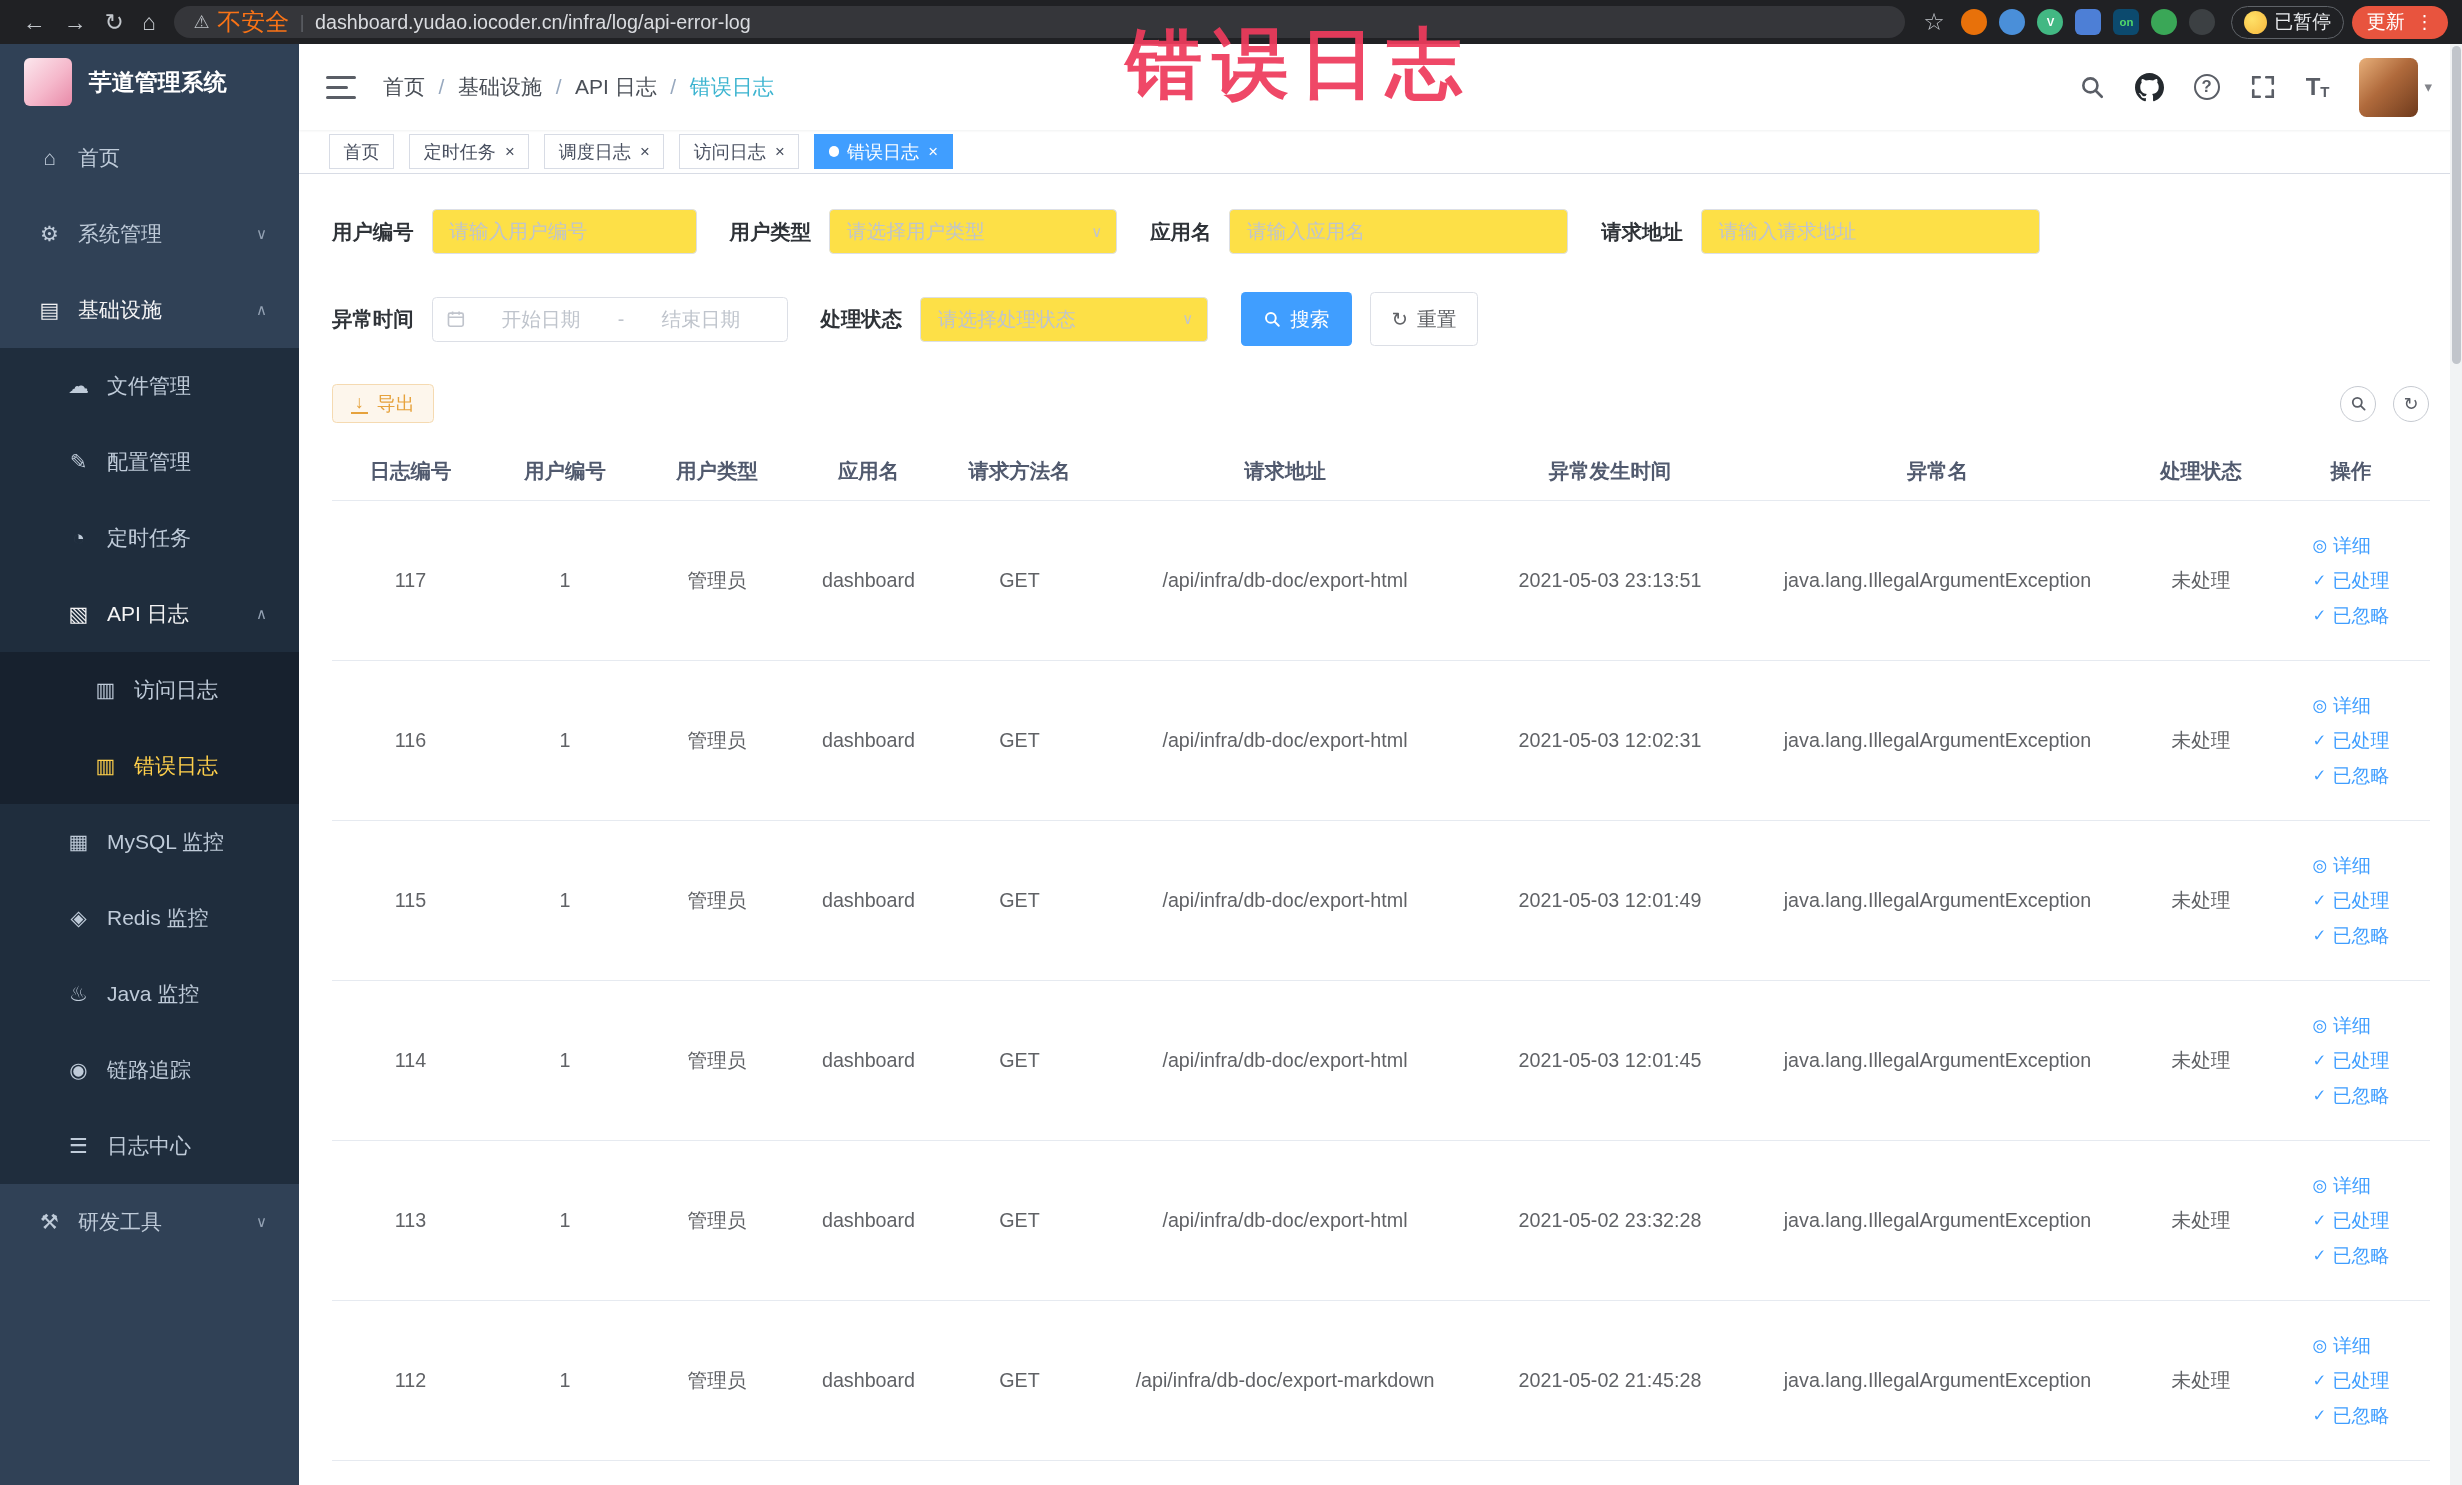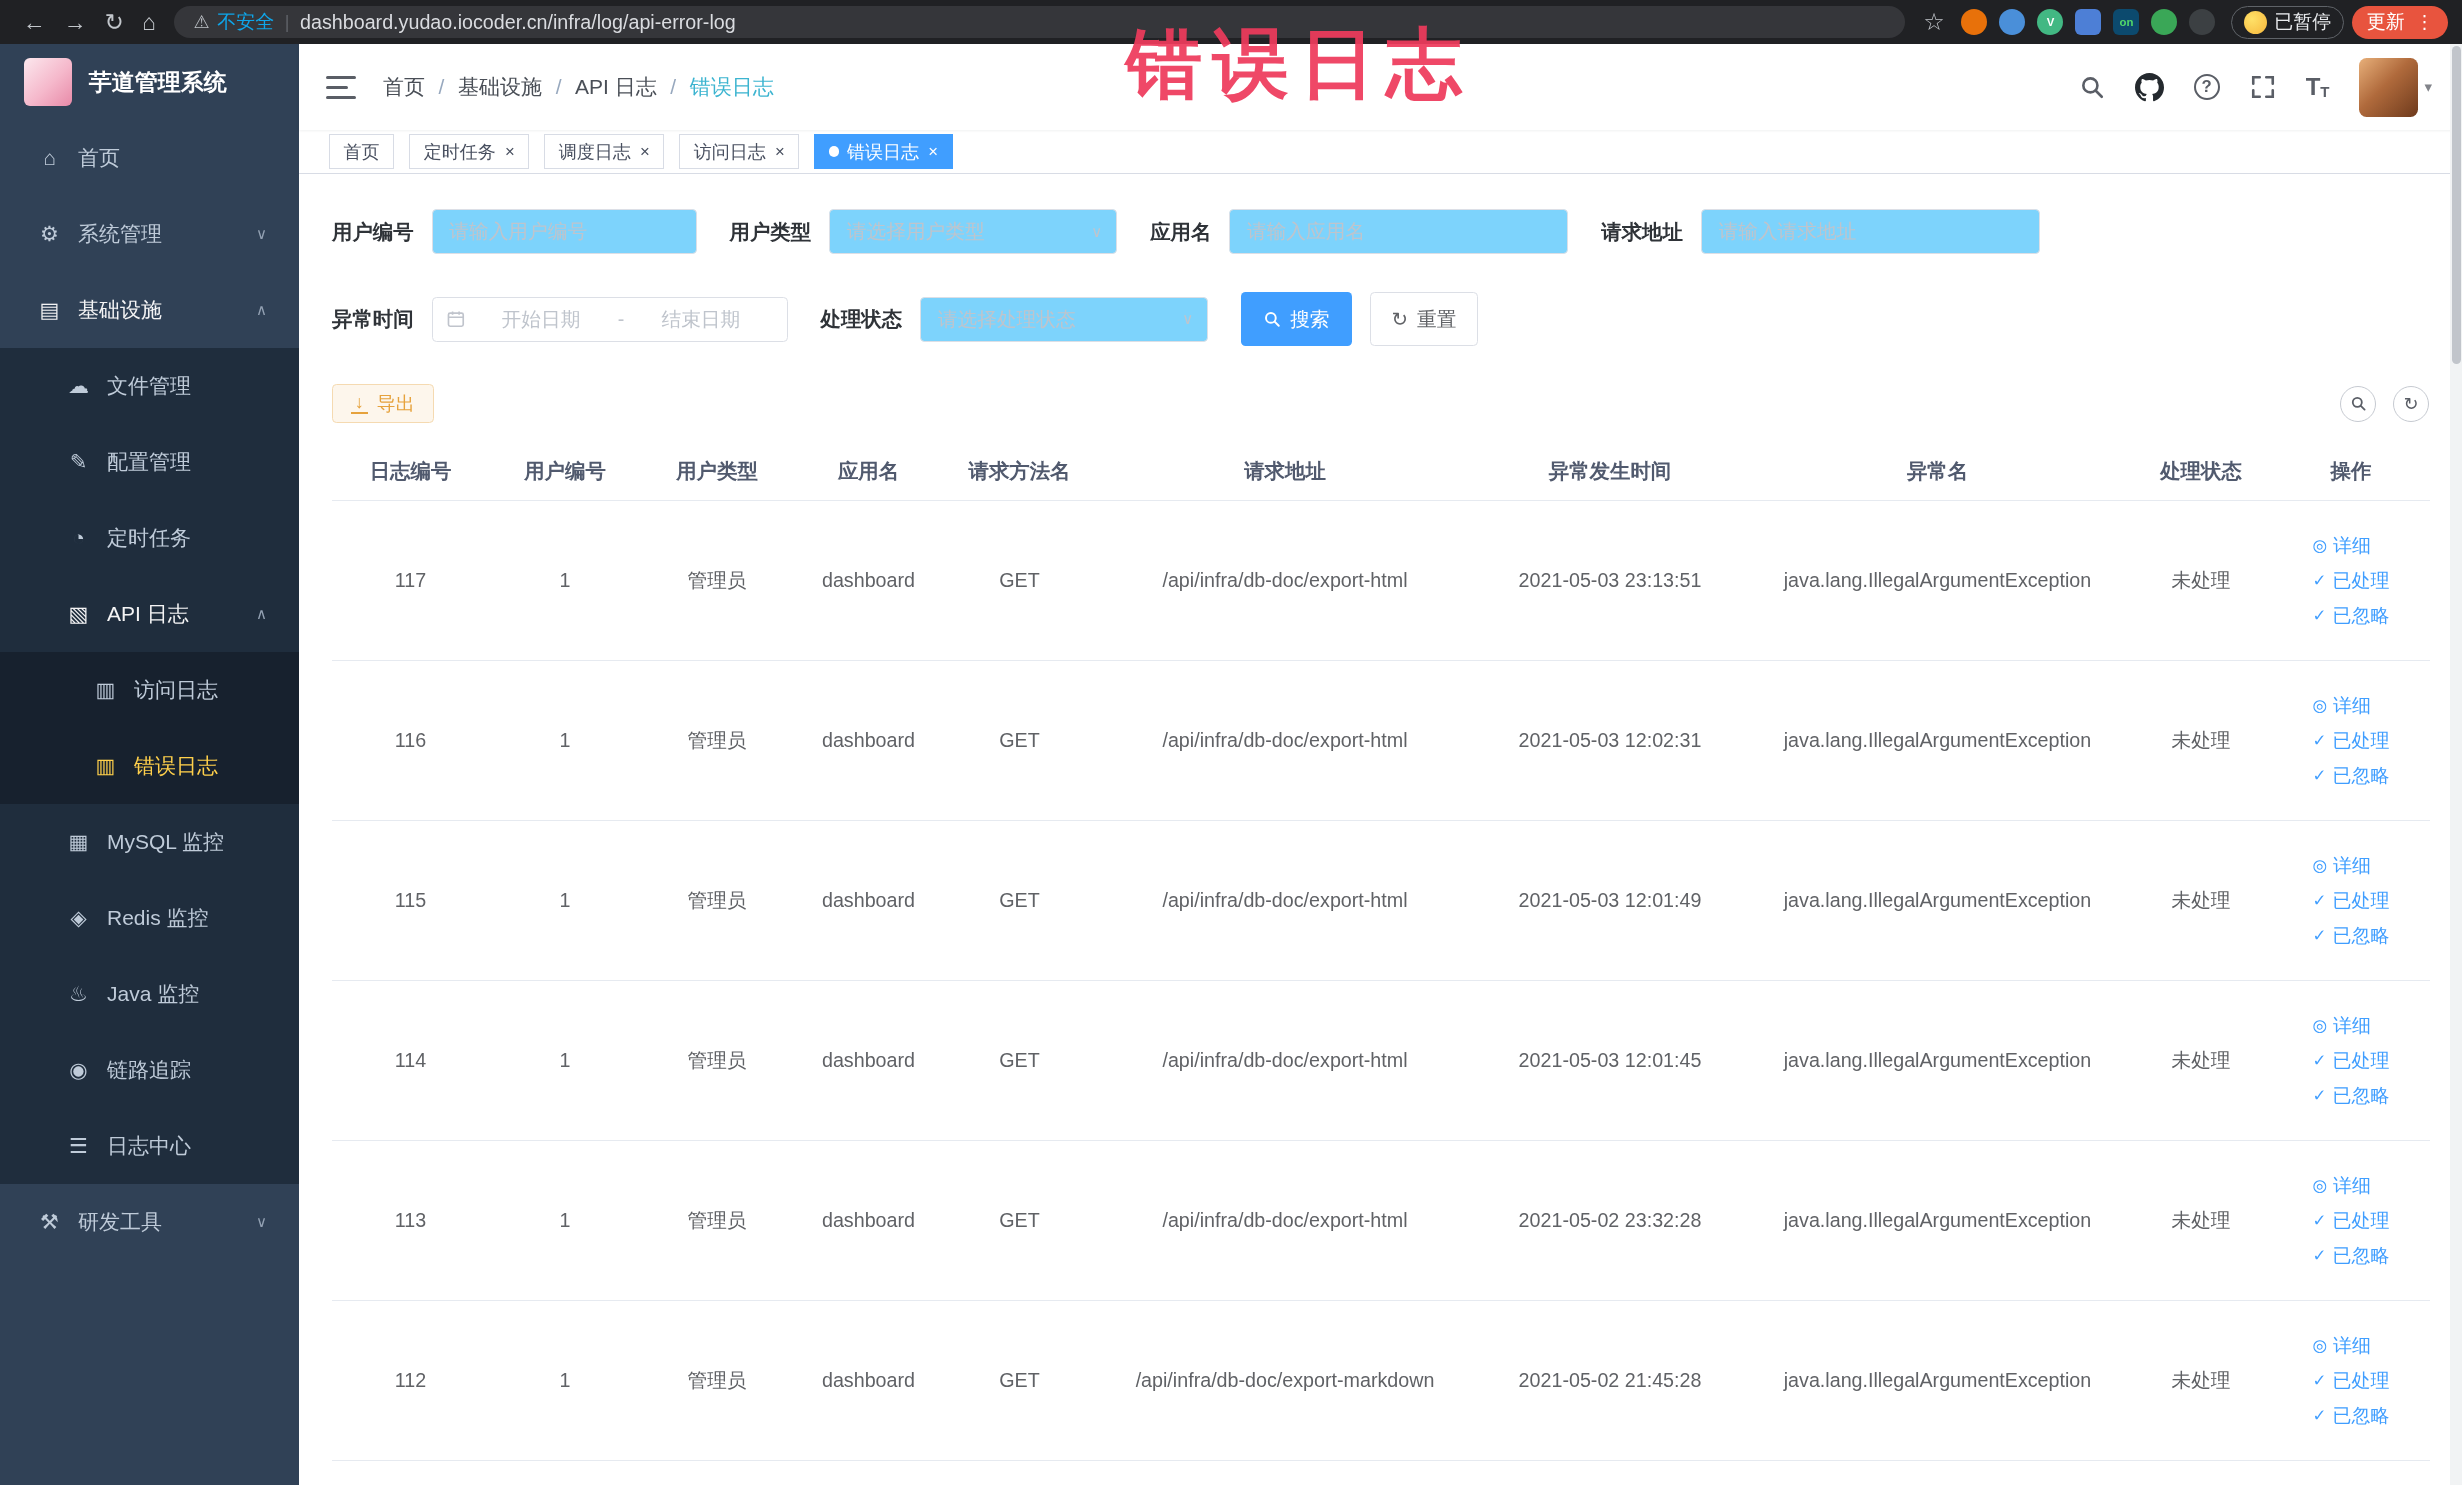--- a/index.html
+++ b/index.html
@@ -4,21 +4,21 @@
 <style>
 *{margin:0;padding:0;box-sizing:border-box}
 html,body{width:2462px;height:1486px}
 body{font-family:"Liberation Sans","DejaVu Sans",sans-serif;position:relative;overflow:hidden;background:#fff}
 
 
 .chrome{position:absolute;top:0;left:0;width:100%;height:44px;background:#202124;display:flex;align-items:center;padding:0 13.6px;z-index:50}
 .nav-ic{color:#c2c6cb;font-size:23px;line-height:1;padding:0 9px;cursor:pointer;flex-shrink:0}
 .url-pill{flex:1;height:32px;background:#35363a;border-radius:16px;display:flex;align-items:center;padding:0 19.7px;margin:0 9px;min-width:0}
 .warn-ic{color:#bdc1c6;font-size:18px;margin-right:7.6px}
-.sec-label{color:#0ea5e9;font-size:19px;white-space:nowrap}
+.sec-label{color:#f97316;font-size:24px;white-space:nowrap}
 .url-sep{color:#5f6368;margin:0 10.6px;font-size:18px}
 .url-text{color:#dadce0;font-size:19.7px;white-space:nowrap;overflow:hidden;text-overflow:ellipsis}
 .star{font-size:24px}
 .ext-row{display:flex;align-items:center;gap:12px;margin:0 7.6px;flex-shrink:0}
 .ext{width:26px;height:26px;display:flex;align-items:center;justify-content:center;font-weight:700;color:#fff;cursor:pointer;flex-shrink:0}
 .pause-pill{height:33px;border:0.8px solid #5f6368;border-radius:16.7px;display:flex;align-items:center;gap:7.6px;padding:0 12px;margin:0 7.6px;cursor:pointer;flex-shrink:0}
 .emoji-face{width:23px;height:23px;border-radius:50%;background:radial-gradient(circle at 35% 35%,#ffe168,#f6b73c)}
 .pause-label{color:#e8eaed;font-size:19px;white-space:nowrap}
 .update-pill{height:33px;background:#e8543e;border-radius:16.7px;display:flex;align-items:center;gap:10.6px;padding:0 15px;color:#fff;font-size:19px;cursor:pointer;flex-shrink:0;white-space:nowrap}
 .update-pill .dots{font-size:18px}
@@ -64,21 +64,21 @@
 .tab{height:35px;border:0.8px solid #d8dce5;background:#fff;color:#495060;font-size:18px;display:inline-flex;align-items:center;gap:7.6px;padding:0 13.6px;cursor:pointer;white-space:nowrap}
 .tab.active{background:#409eff;border-color:#409eff;color:#fff}
 .tab .dot{width:10.6px;height:10.6px;border-radius:50%;background:#fff}
 .tab .tclose{font-size:16.7px;margin-left:1.5px}
 
 
 .content{flex:1;padding:35px 33px 0;overflow:hidden;position:relative;background:#fff}
 .frow{display:flex;align-items:center;margin-bottom:38px}
 .f-item{display:flex;align-items:center;margin-right:33px}
 .f-label{font-size:20.4px;font-weight:700;color:#2f3338;margin-right:18px;white-space:nowrap}
-.inp{height:45px;border:0.8px solid #dcdfe6;border-radius:4.5px;font-size:19.7px;color:#606266;padding:0 16.7px;outline:none;background:#7dd3fc}
+.inp{height:45px;border:0.8px solid #dcdfe6;border-radius:4.5px;font-size:19.7px;color:#606266;padding:0 16.7px;outline:none;background:#fde047}
 .inp::placeholder{color:#bfc4cc}
 .sel-wrap{position:relative;display:flex;align-items:center}
 .sel-wrap .inp{padding-right:45px}
 .sel-arrow{position:absolute;right:15px;color:#c0c4cc;font-size:15px;pointer-events:none}
 .w350{width:265px}.w380{width:288px}.w385{width:339px}
 .date-range{width:356px;height:45px;border:0.8px solid #dcdfe6;border-radius:4.5px;display:flex;align-items:center;padding:0 13.6px;color:#bfc4cc;font-size:19.7px;background:#fff;cursor:text}
 .cal-ic{display:flex;margin-right:3px}
 .dr-start,.dr-end{flex:1;text-align:center;white-space:nowrap}
 .dr-sep{color:#bfc4cc;padding:0 4.5px}
 .btn{height:54px;border-radius:4.5px;font-size:19.7px;display:inline-flex;align-items:center;gap:9px;padding:0 21px;cursor:pointer;border:0.8px solid transparent;white-space:nowrap}

